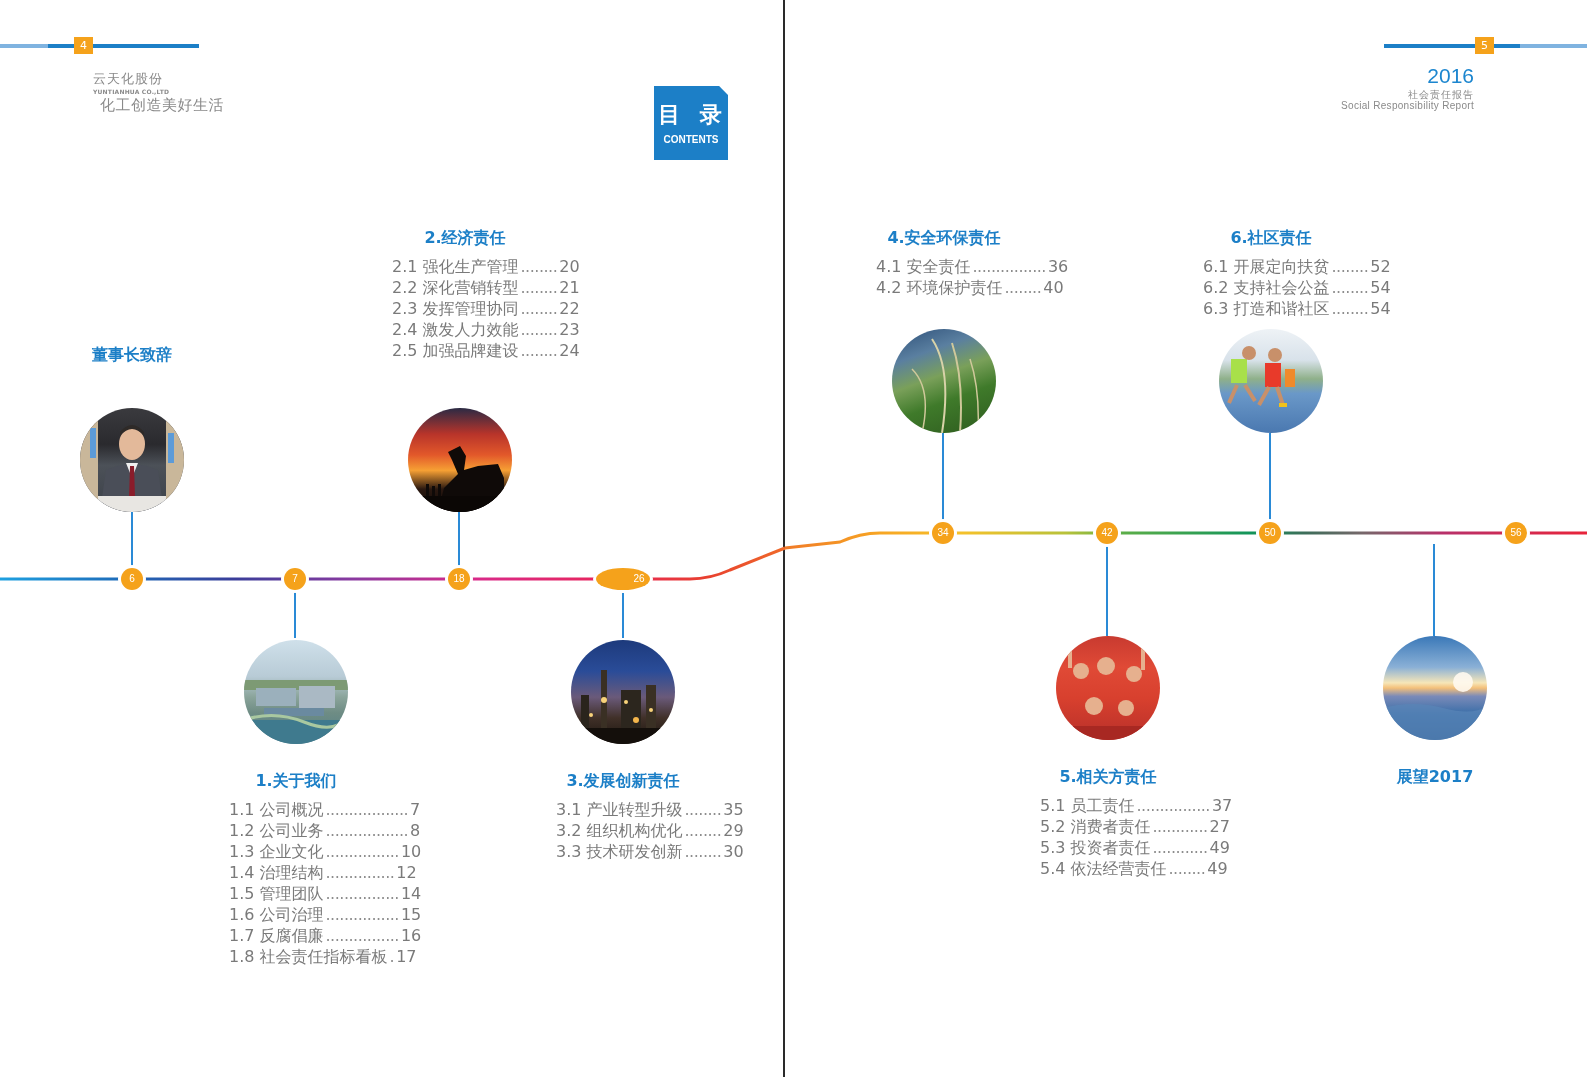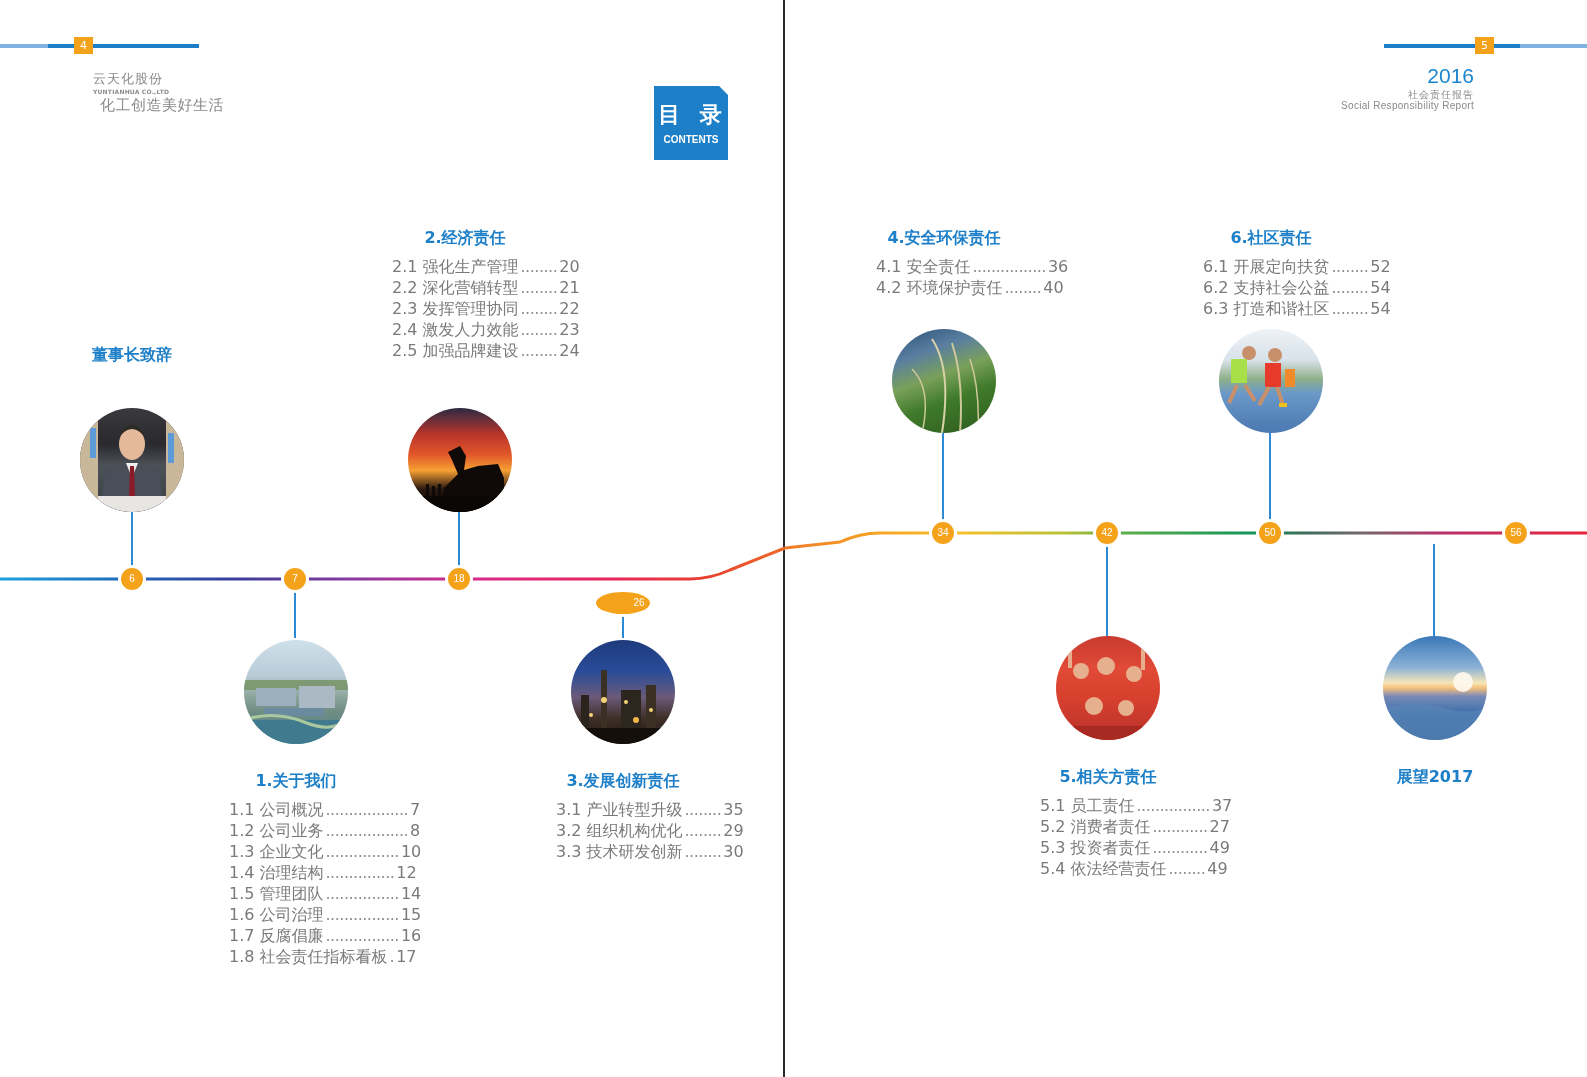--- a/index.html
+++ b/index.html
@@ -118,21 +118,21 @@
 <div class="abs stem" style="left:459px;top:512px;height:56px;"></div>
 <div class="abs stem" style="left:623px;top:590px;height:48px;"></div>
 <div class="abs stem" style="left:943px;top:433px;height:89px;"></div>
 <div class="abs stem" style="left:1107px;top:544px;height:92px;"></div>
 <div class="abs stem" style="left:1270px;top:433px;height:89px;"></div>
 <div class="abs stem" style="left:1434px;top:544px;height:92px;"></div>
 
 <div class="abs node" style="left:132px;top:579px;">6</div>
 <div class="abs node" style="left:295px;top:579px;">7</div>
 <div class="abs node" style="left:459px;top:579px;">18</div>
-<div class="abs node" style="left:623px;top:603px;padding-left:32px;">26</div>
+<div class="abs node" style="left:623px;top:579px;padding-left:32px;">26</div>
 <div class="abs node" style="left:943px;top:533px;">34</div>
 <div class="abs node" style="left:1107px;top:533px;">42</div>
 <div class="abs node" style="left:1270px;top:533px;">50</div>
 <div class="abs node" style="left:1516px;top:533px;">56</div>
 
 <div class="abs photo" style="left:132px;top:460px;background:linear-gradient(180deg,#3a3a3e 0%,#2a2a2e 35%,#4c5158 55%,#3b4048 100%);">
   <svg width="104" height="104" viewBox="0 0 104 104">
     <rect x="0" y="0" width="18" height="104" fill="#c9b79a"></rect>
     <rect x="86" y="0" width="18" height="104" fill="#c9b79a"></rect>
     <rect x="10" y="20" width="6" height="30" fill="#5c9bd8"></rect>

